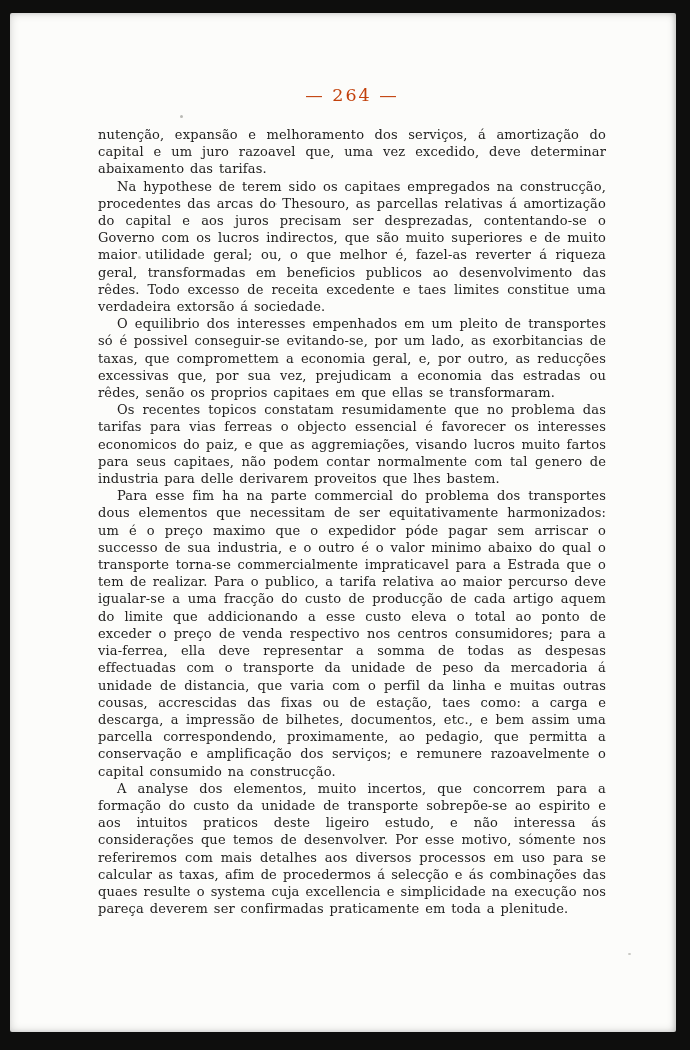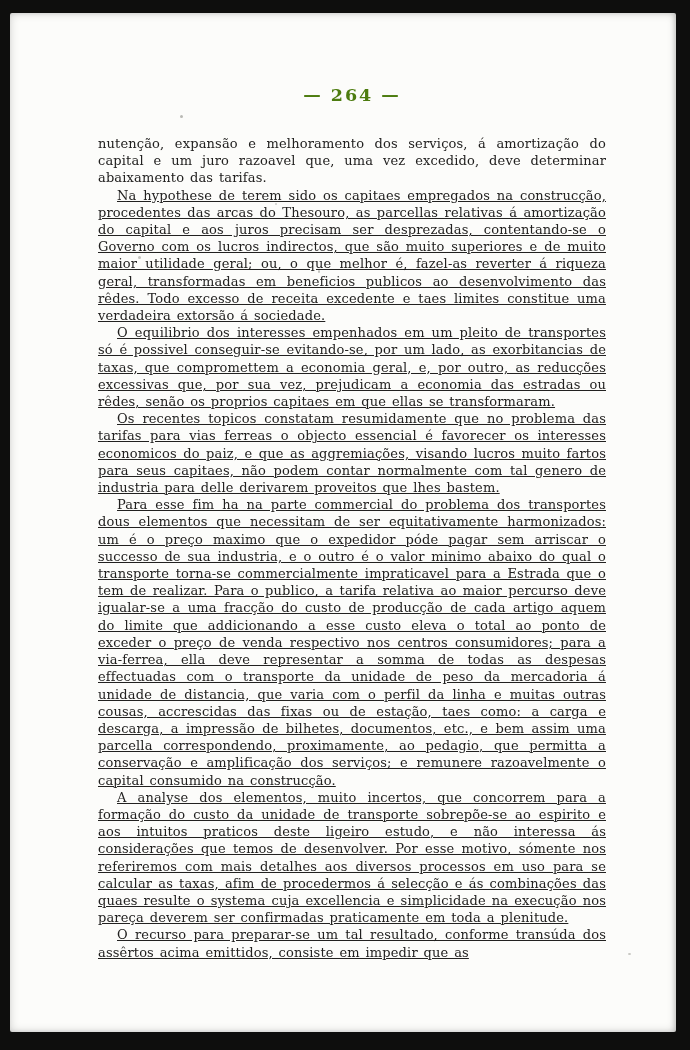--- a/index.html
+++ b/index.html
@@ -33,40 +33,39 @@
     position: absolute;
     left: 88px;
     top: 0;
     width: 508px;
   }
   .page-number {
     margin-top: 72px;
     text-align: center;
     font-size: 17.5px;
     letter-spacing: 2px;
-    color: #4d7c0f;
-    font-weight: 700;
+    color: #c2410c;
+    font-weight: 400;
   }
   .text-block {
-    margin-top: 30px;
+    margin-top: 21px;
     font-size: 13px;
     line-height: 17.2px;
     text-align: justify;
     color: #222120;
     word-spacing: 1.5px;
     letter-spacing: 0.15px;
     hyphens: auto;
   }
   .para {
     margin: 0;
     text-indent: 0;
   }
   .para.indent {
     text-indent: 19px;
-    text-decoration: underline;
   }
   .speck {
     position: absolute;
     background: #b9b9b4;
     border-radius: 50%;
   }
   .speck.s1 { left: 170px; top: 102px; width: 3px; height: 3px; }
   .speck.s2 { left: 128px; top: 243px; width: 3px; height: 3px; background:#c4c4bf; }
   .speck.s3 { left: 308px; top: 257px; width: 2px; height: 3px; background:#c0c0bb; }
   .speck.s4 { left: 618px; top: 940px; width: 3px; height: 2px; background:#c6c6c1; }
@@ -86,17 +85,16 @@
     <div class="content">
       <div class="page-number">— 264 —</div>
 
       <div class="text-block">
         <p class="para">nutenção, expansão e melhoramento dos serviços, á amortização do capital e um juro razoavel que, uma vez excedido, deve determinar abaixamento das tarifas.</p>
         <p class="para indent">Na hypothese de terem sido os capitaes empregados na construcção, procedentes das arcas do Thesouro, as parcellas relativas á amortização do capital e aos juros precisam ser desprezadas, contentando-se o Governo com os lucros indirectos, que são muito superiores e de muito maior utilidade geral; ou, o que melhor é, fazel-as reverter á riqueza geral, transformadas em beneficios publicos ao desenvolvimento das rêdes. Todo excesso de receita excedente e taes limites constitue uma verdadeira extorsão á sociedade.</p>
         <p class="para indent">O equilibrio dos interesses empenhados em um pleito de transportes só é possivel conseguir-se evitando-se, por um lado, as exorbitancias de taxas, que compromettem a economia geral, e, por outro, as reducções excessivas que, por sua vez, prejudicam a economia das estradas ou rêdes, senão os proprios capitaes em que ellas se transformaram.</p>
         <p class="para indent">Os recentes topicos constatam resumidamente que no problema das tarifas para vias ferreas o objecto essencial é favorecer os interesses economicos do paiz, e que as aggremiações, visando lucros muito fartos para seus capitaes, não podem contar normalmente com tal genero de industria para delle derivarem proveitos que lhes bastem.</p>
         <p class="para indent">Para esse fim ha na parte commercial do problema dos transportes dous elementos que necessitam de ser equitativamente harmonizados: um é o preço maximo que o expedidor póde pagar sem arriscar o successo de sua industria, e o outro é o valor minimo abaixo do qual o transporte torna-se commercialmente impraticavel para a Estrada que o tem de realizar. Para o publico, a tarifa relativa ao maior percurso deve igualar-se a uma fracção do custo de producção de cada artigo aquem do limite que addicionando a esse custo eleva o total ao ponto de exceder o preço de venda respectivo nos centros consumidores; para a via-ferrea, ella deve representar a somma de todas as despesas effectuadas com o transporte da unidade de peso da mercadoria á unidade de distancia, que varia com o perfil da linha e muitas outras cousas, accrescidas das fixas ou de estação, taes como: a carga e descarga, a impressão de bilhetes, documentos, etc., e bem assim uma parcella correspondendo, proximamente, ao pedagio, que permitta a conservação e amplificação dos serviços; e remunere razoavelmente o capital consumido na construcção.</p>
         <p class="para indent">A analyse dos elementos, muito incertos, que concorrem para a formação do custo da unidade de transporte sobrepõe-se ao espirito e aos intuitos praticos deste ligeiro estudo, e não interessa ás considerações que temos de desenvolver. Por esse motivo, sómente nos referiremos com mais detalhes aos diversos processos em uso para se calcular as taxas, afim de procedermos á selecção e ás combinações das quaes resulte o systema cuja excellencia e simplicidade na execução nos pareça deverem ser confirmadas praticamente em toda a plenitude.</p>
-        <p class="para indent">O recurso para preparar-se um tal resultado, conforme transúda dos assêrtos acima emittidos, consiste em impedir que as</p>
       </div>
     </div>
   </div>
 </div>
 
 </body></html>

